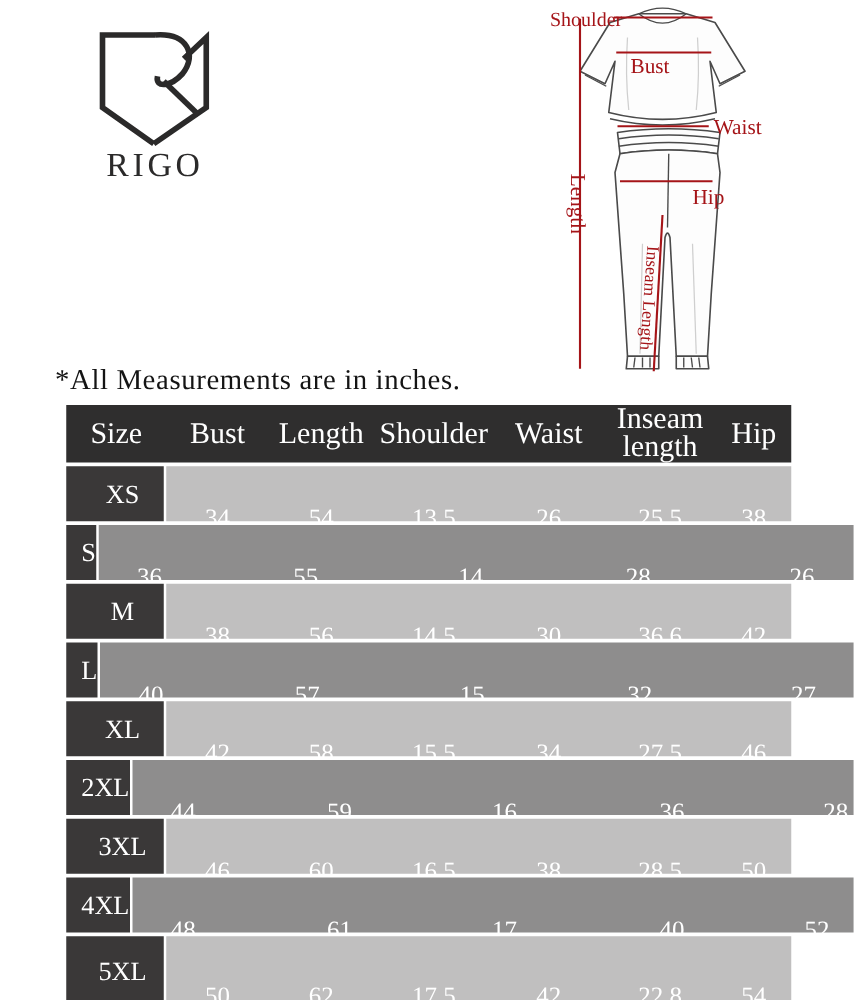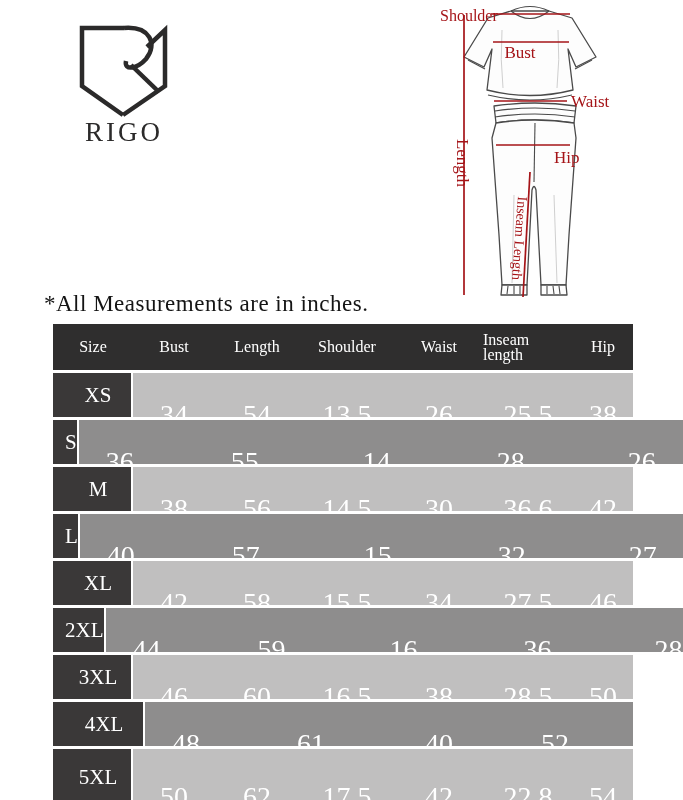--- a/index.html
+++ b/index.html
@@ -30,35 +30,35 @@
     position:absolute;left:44px;top:291px;font-size:23px;color:#141414;
     letter-spacing:0.5px;
   }
   
   .size-table{position:absolute;left:53px;top:324px;width:580px;}
   .thead{
     display:flex;align-items:center;height:46px;background:var(--header-bg);
     color:var(--cell-text);
   }
   .th{
-    display:flex;align-items:center;justify-content:center;
-    font-size:16px;line-height:0.95;height:100%;
+    display:flex;align-items:center;justify-content:center;text-align:center;
+    font-size:24px;line-height:0.95;height:100%;
   }
   .tr{display:flex;height:44px;margin-top:3px;}
   .tr:last-child{height:56px;border-radius:12px;}
   .size-cell{
     width:78px;background:var(--size-bg);color:var(--cell-text);
     display:flex;align-items:center;justify-content:center;font-size:21px;padding-left:12px;
   }
   .band{display:flex;margin-left:2px;flex:1;}
   .light .band{background:var(--row-light);}
   .dark .band{background:var(--row-dark);gap:42px;}
   .td{
     display:flex;align-items:center;justify-content:center;
-    color:var(--cell-text);font-size:28px;margin-top:40px;
+    color:var(--cell-text);font-size:20px;margin-top:40px;
   }
   .col-0{width:80px;}
   .col-1{width:82px;}
   .col-2{width:84px;}
   .col-3{width:96px;}
   .col-4{width:88px;}
   .col-5{width:90px;}
   .col-6{width:60px;}
 </style>
 </head>
@@ -208,20 +208,21 @@
             <div class="td col-4">38</div>
             <div class="td col-5">28.5</div>
             <div class="td col-6">50</div>
           </div>
         </div>
         <div class="tr dark">
           <div class="size-cell">4XL</div>
           <div class="band">
             <div class="td col-1">48</div>
             <div class="td col-2">61</div>
+            <div class="td col-3">17</div>
             <div class="td col-4">40</div>
             <div class="td col-6">52</div>
           </div>
         </div>
         <div class="tr light">
           <div class="size-cell">5XL</div>
           <div class="band">
             <div class="td col-1">50</div>
             <div class="td col-2">62</div>
             <div class="td col-3">17.5</div>

